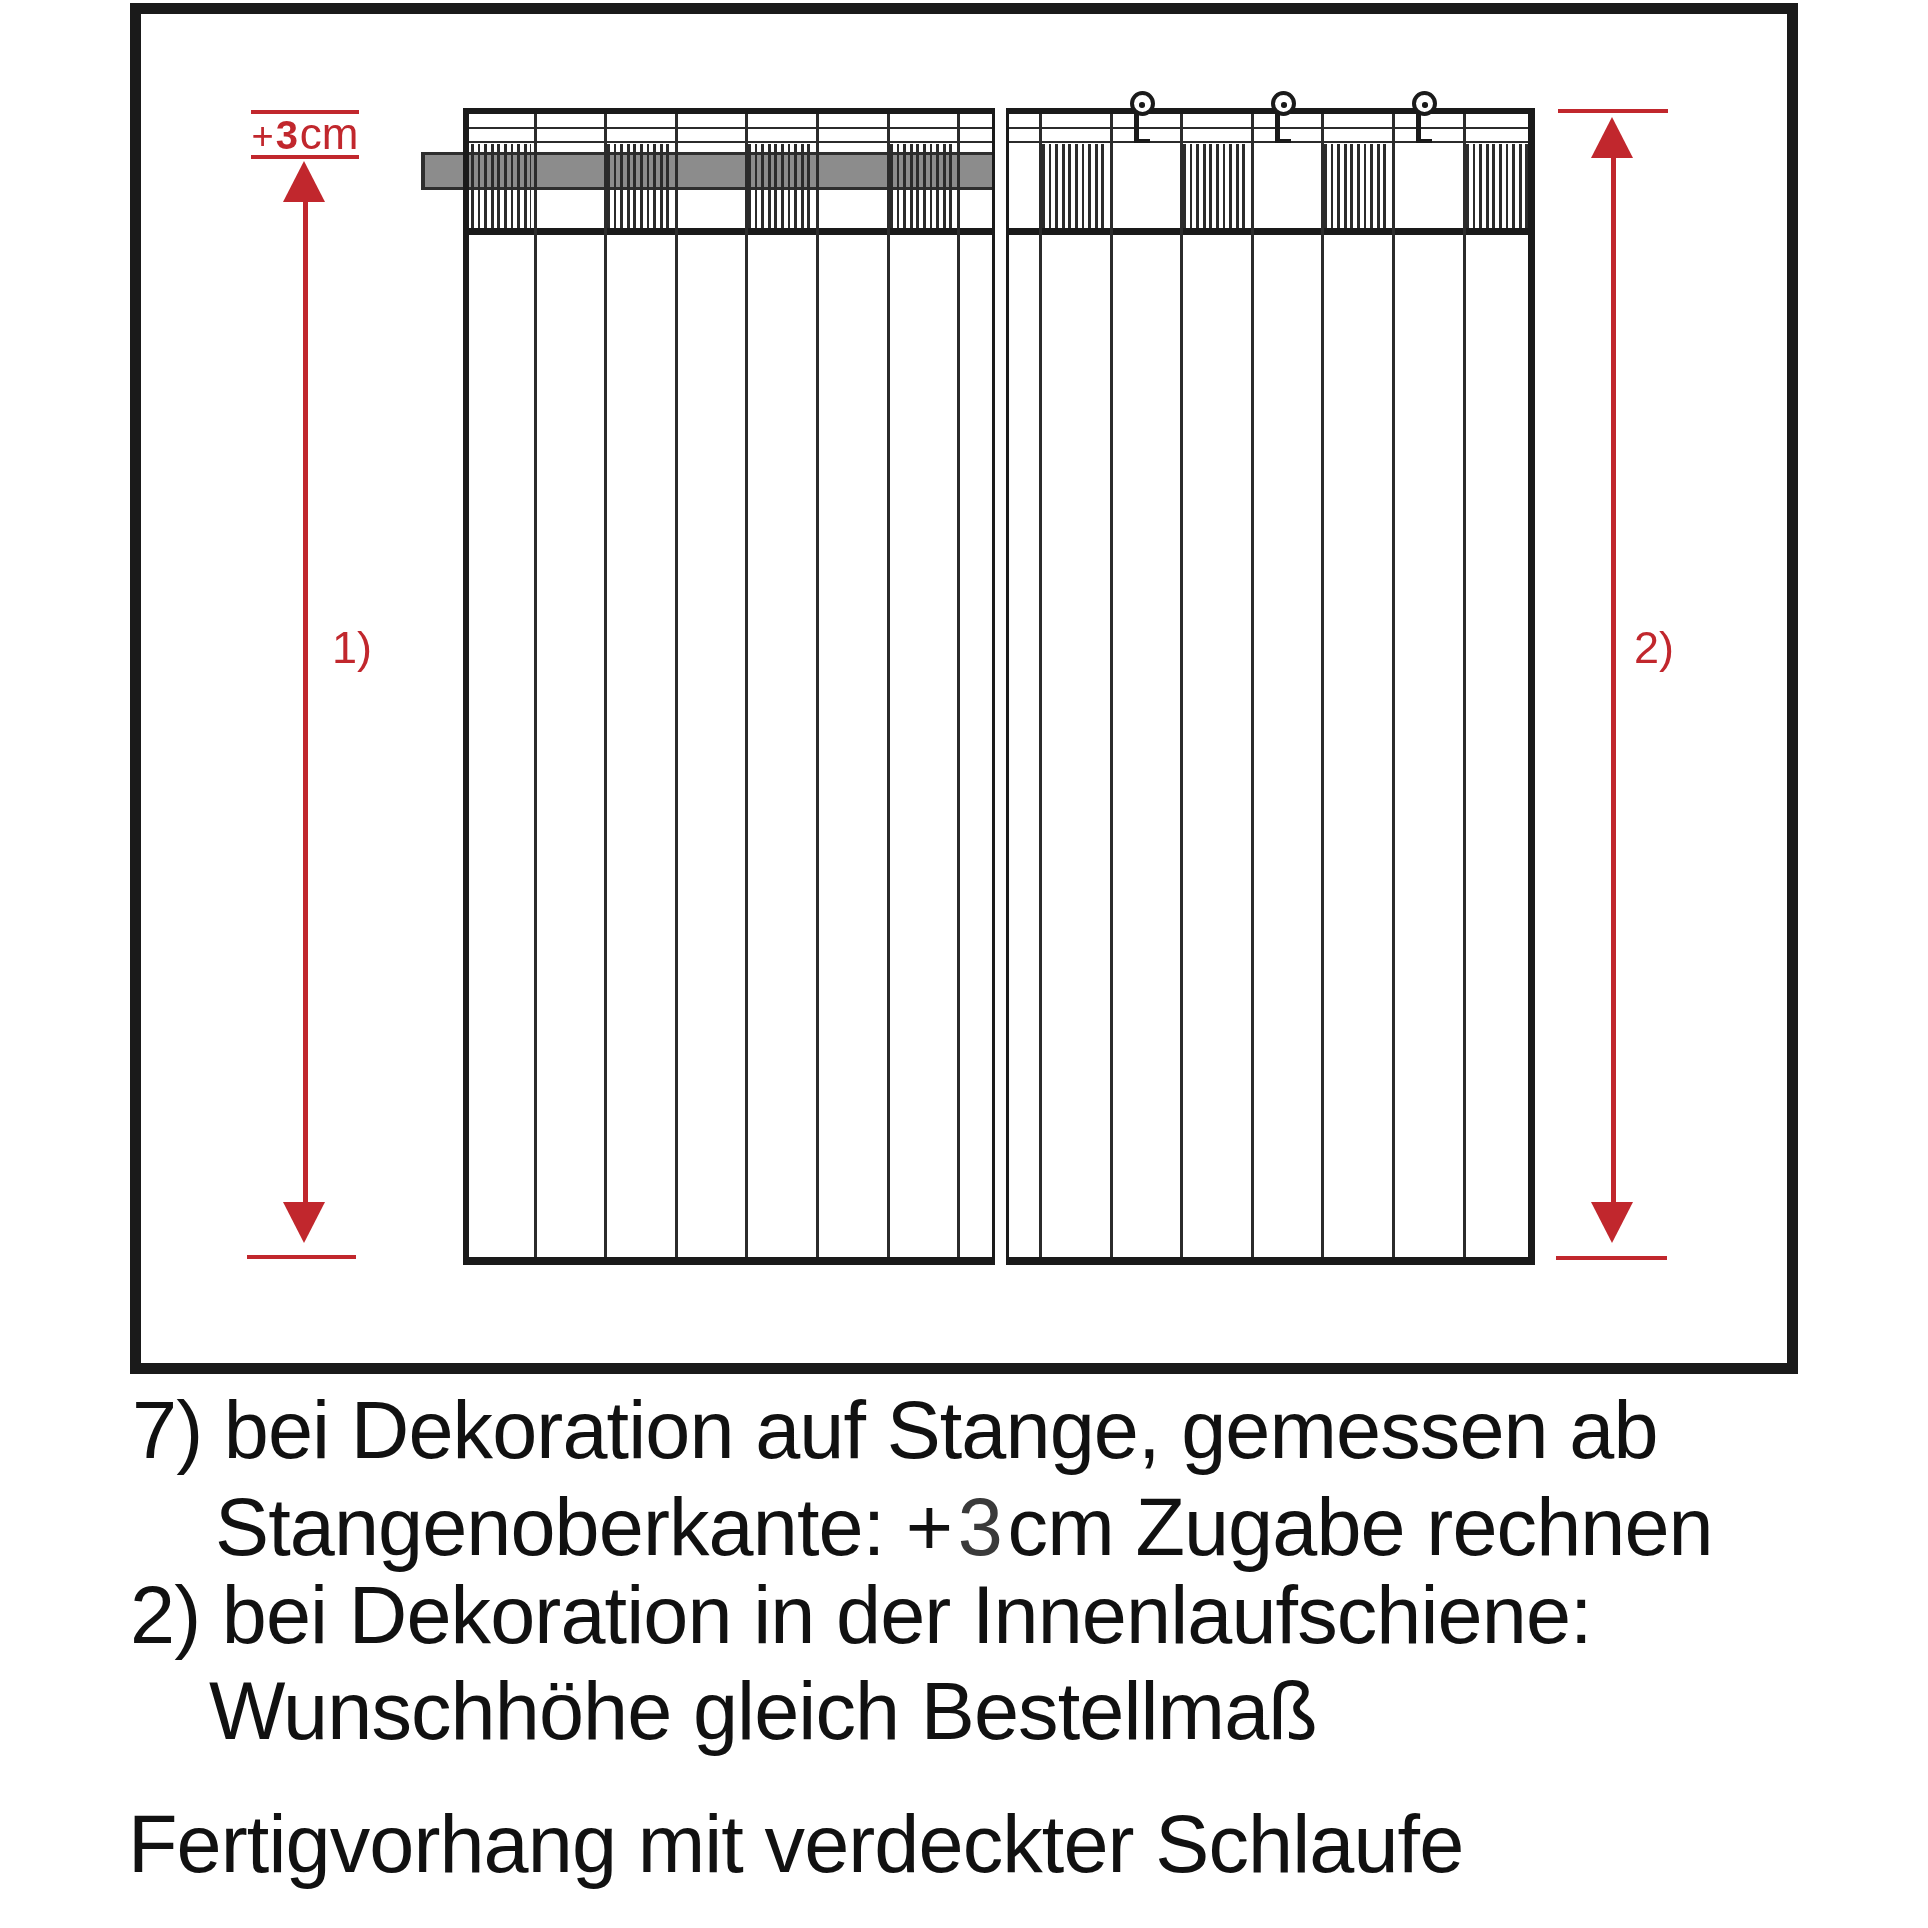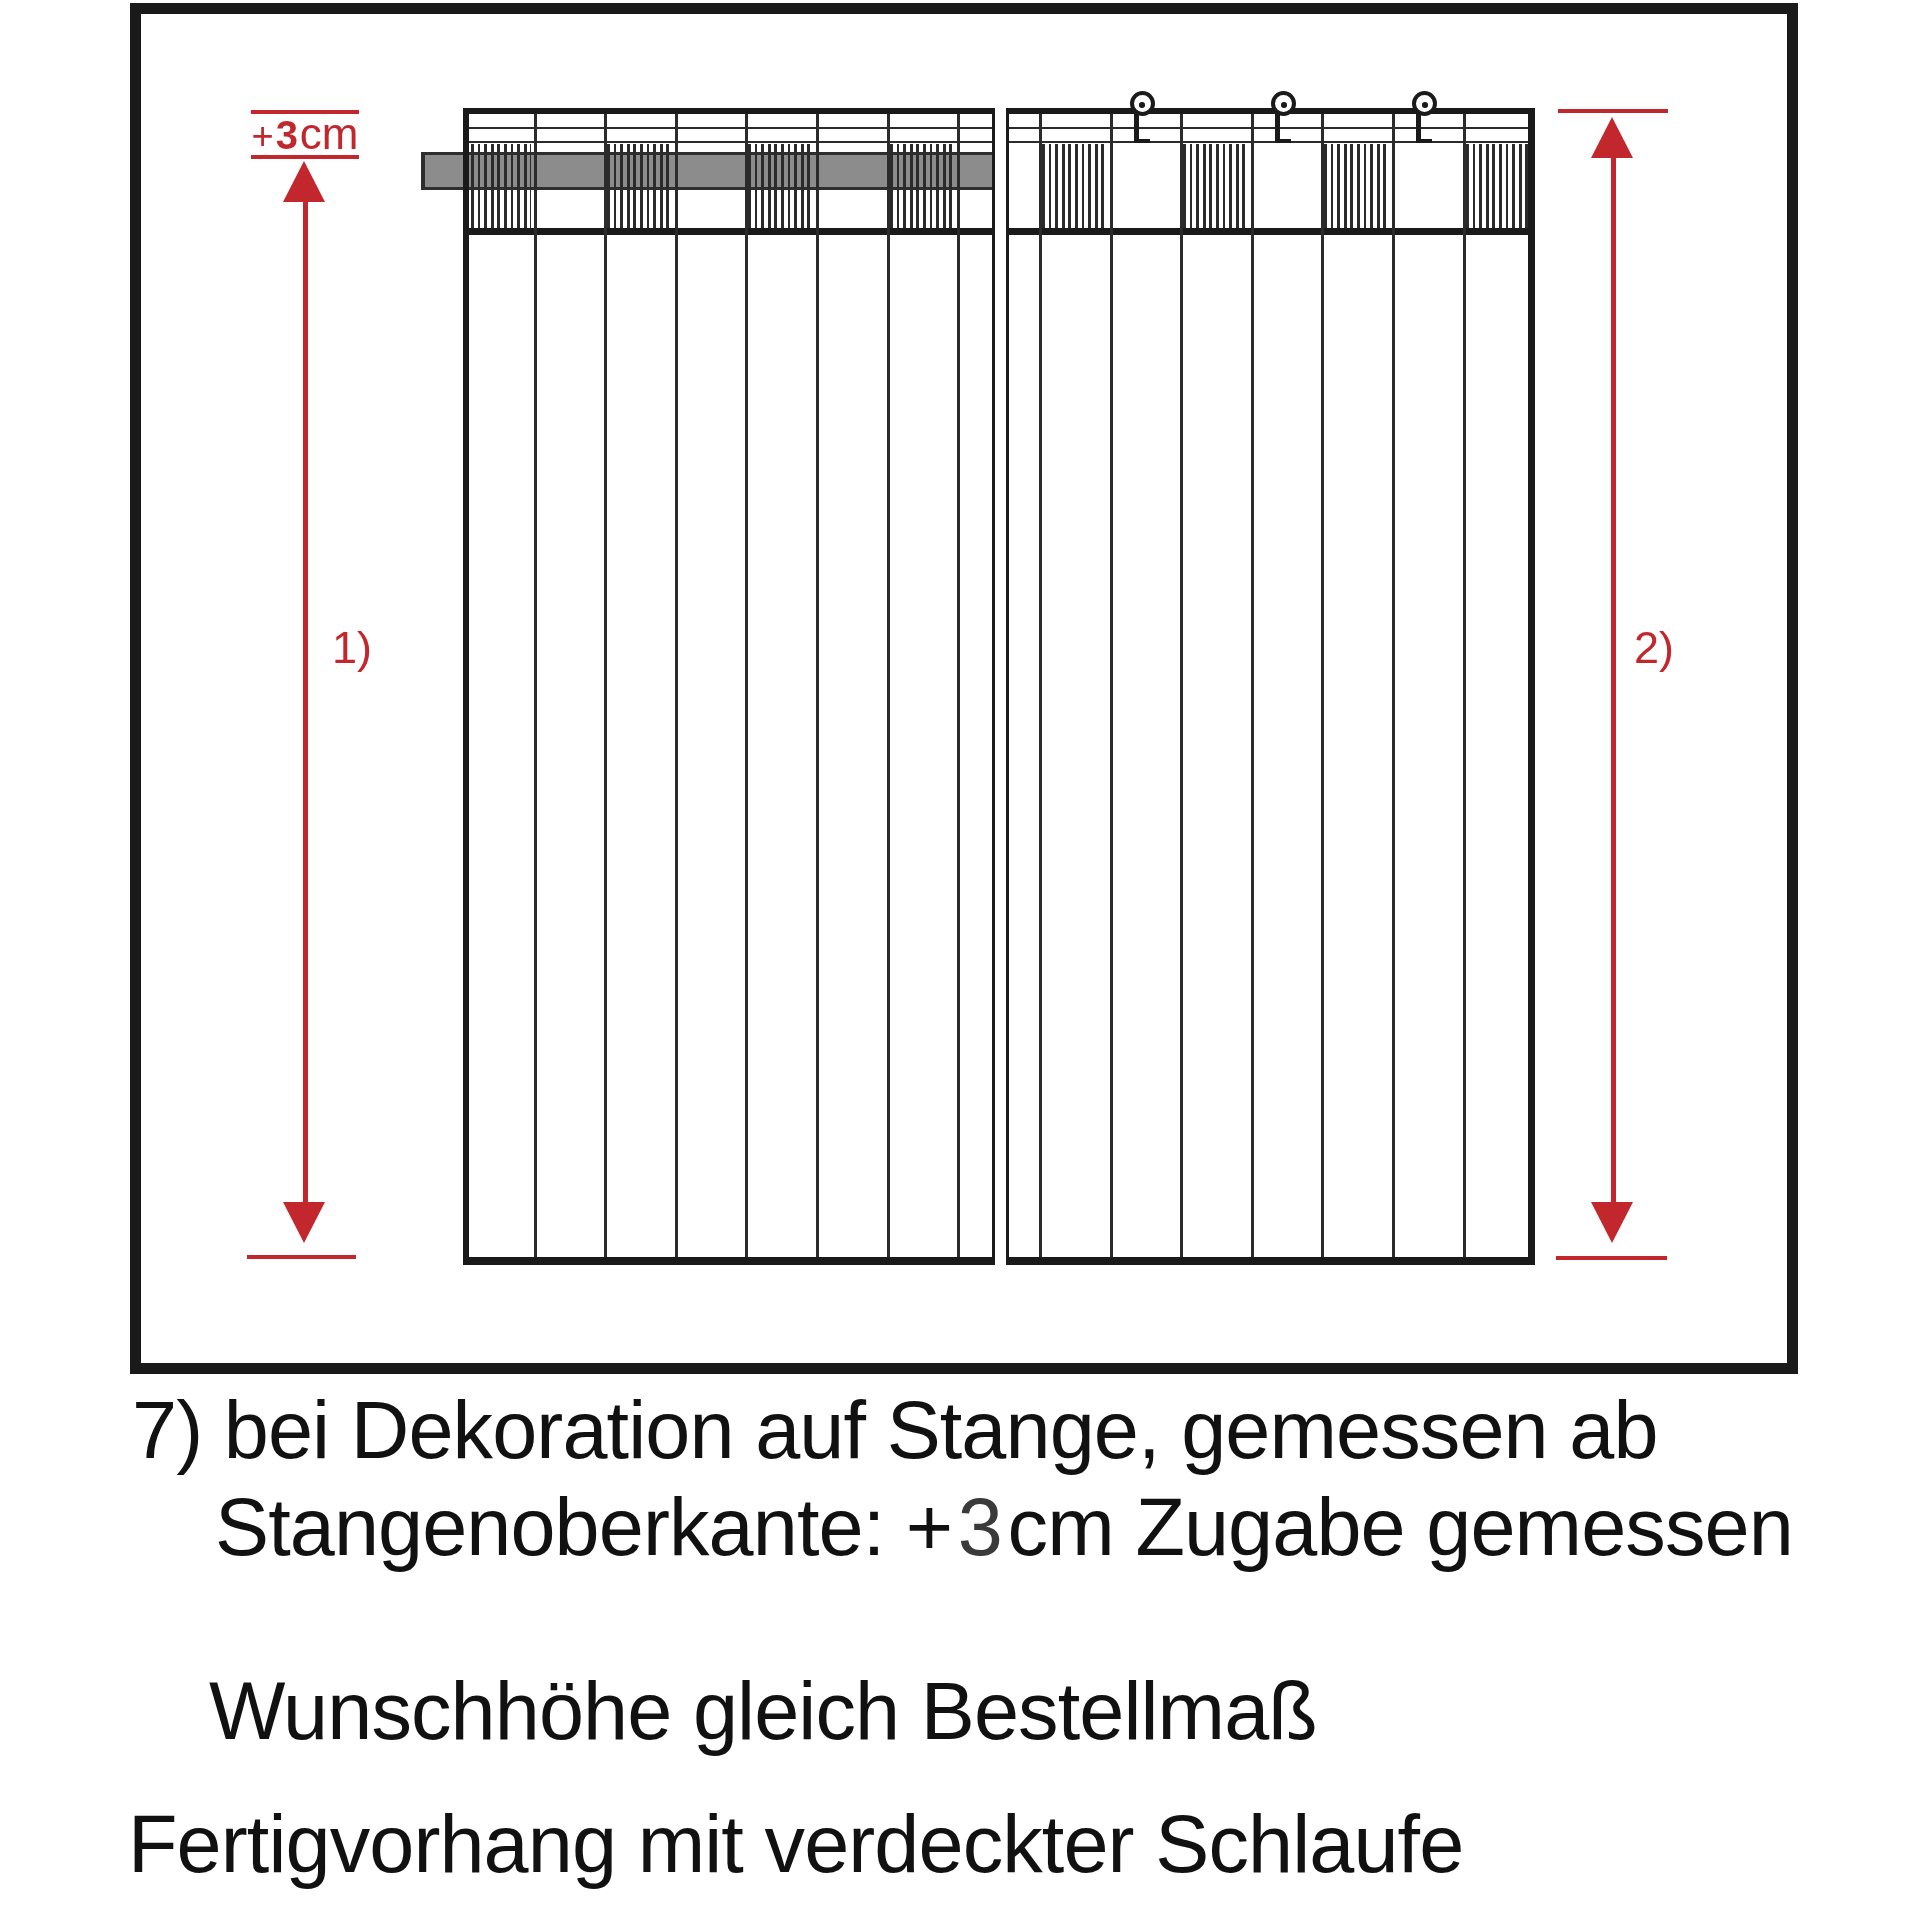--- a/index.html
+++ b/index.html
@@ -134,22 +134,23 @@
 
   <div class="abs redline" style="left:1558px;top:109px;width:110px;"></div>
   <div class="abs head up" style="left:1591px;top:117px;"></div>
   <div class="abs shaft" style="left:1611px;top:157px;height:1046px;"></div>
   <div class="abs head down" style="left:1591px;top:1202px;"></div>
   <div class="abs redline" style="left:1556px;top:1256px;width:111px;"></div>
   <div class="abs measure-label" style="left:1634px;top:625px;">2)</div>
 
   <div class="abs note" style="left:132px;top:1386px;">7) bei Dekoration auf Stange, gemessen ab</div>
   <div class="abs note" style="left:215px;top:1483px;">
-    <span>Stangenoberkante: +</span><span class="muted">3</span><span>cm Zugabe gemessen</span>
+    <span>Stangenoberkante: +</span><span class="muted">3</span><span>cm Zugabe rechnen</span>
   </div>
+  <div class="abs note" style="left:130px;top:1571px;">2) bei Dekoration in der Innenlaufschiene:</div>
   <div class="abs note" style="left:128px;top:1800px;">Fertigvorhang mit verdeckter Schlaufe</div>
   <div class="abs note" style="left:209px;top:1667px;">Wunschhöhe gleich Bestellmaß</div>
 
 <div class="abs glider-stem" style="left: 1134px;"></div>
     <div class="abs glider-foot" style="left: 1134px;"></div>
     <div class="abs glider-ring" style="left: 1130px;"></div>
     <div class="abs glider-dot" style="left: 1139px;"></div>
     <div class="abs glider-stem" style="left: 1275px;"></div>
     <div class="abs glider-foot" style="left: 1275px;"></div>
     <div class="abs glider-ring" style="left: 1271px;"></div>

